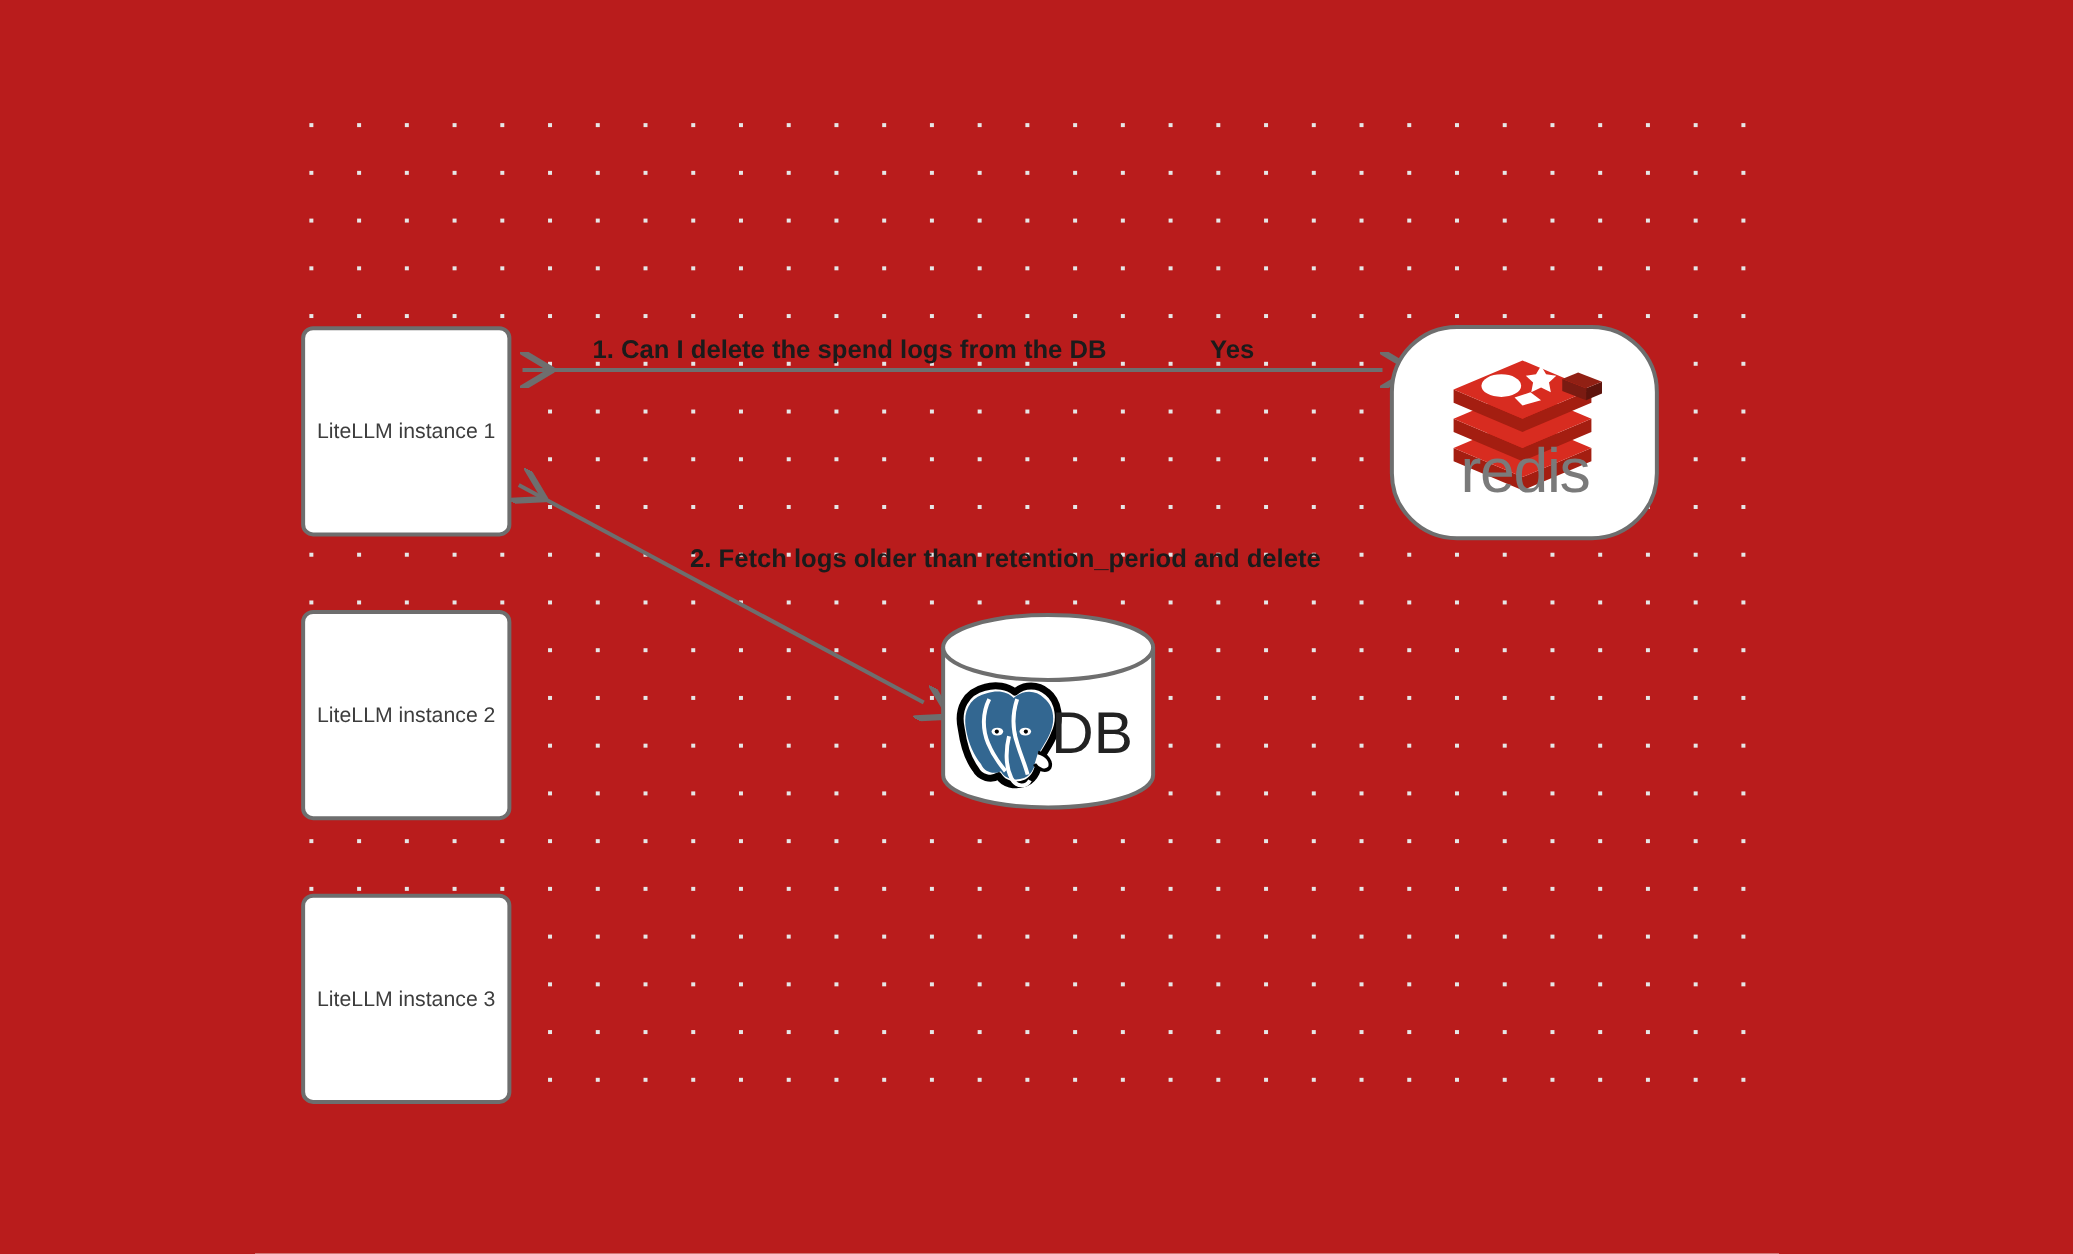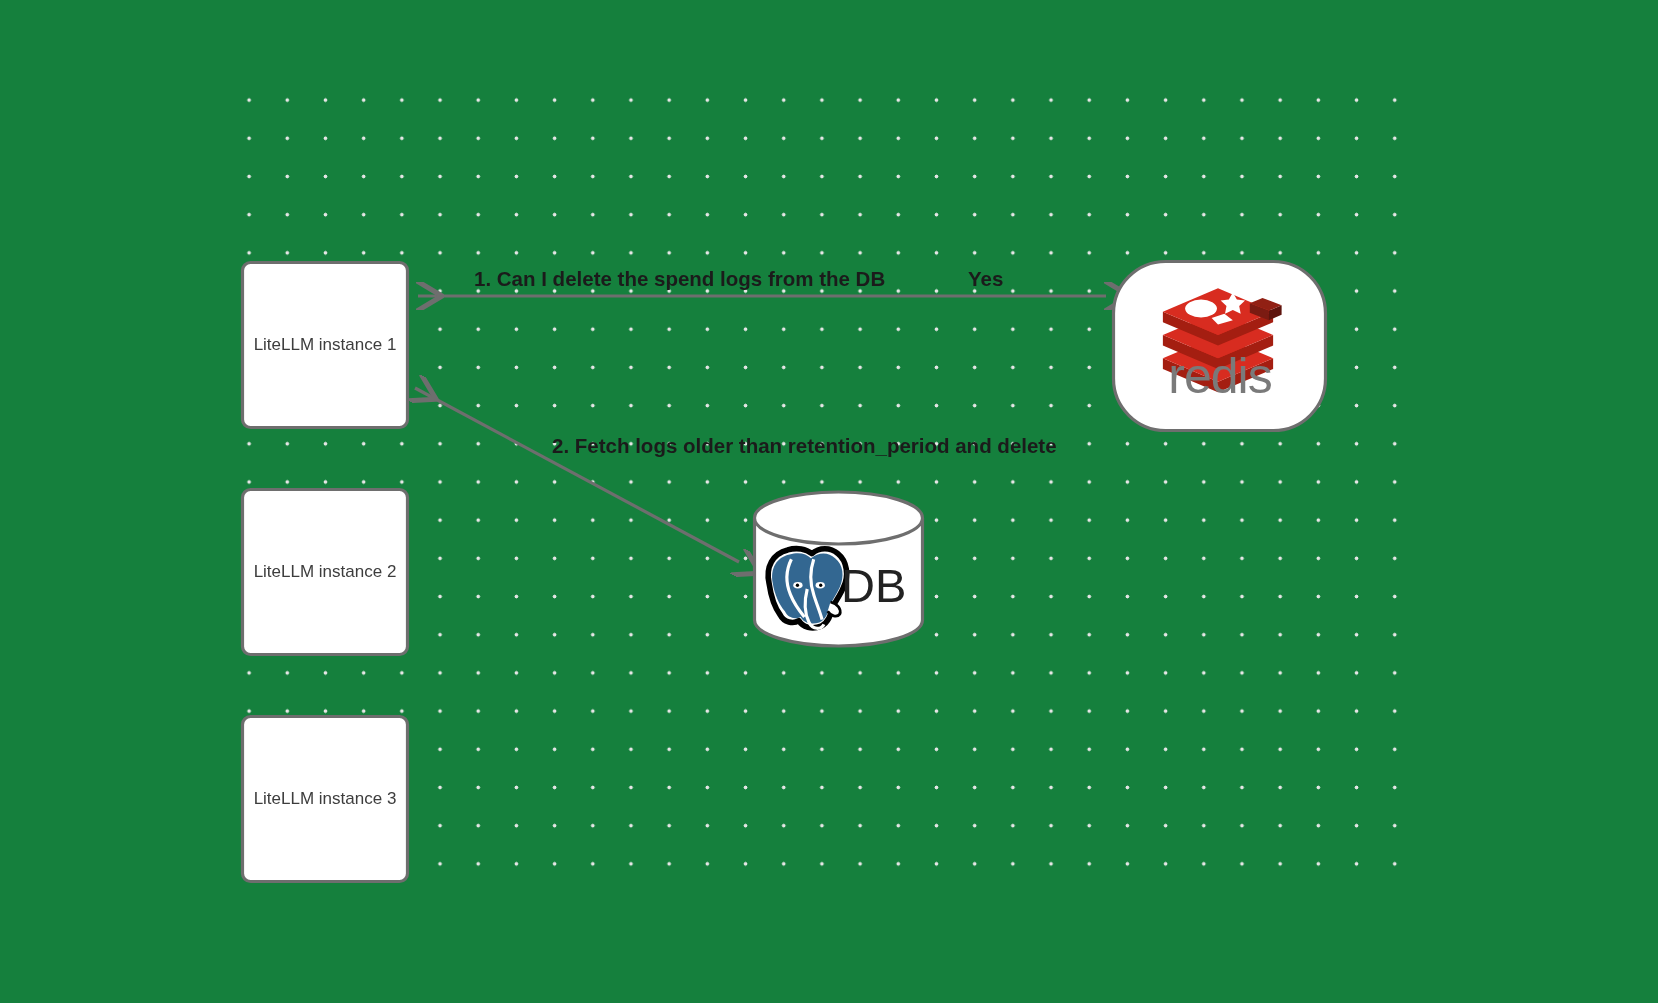--- a/index.html
+++ b/index.html
@@ -9,21 +9,21 @@
     background: #f7f7f7;
   }
   body {
     font-family: "Liberation Sans", "DejaVu Sans", sans-serif;
     -webkit-font-smoothing: antialiased;
   }
   #canvas {
     position: relative;
     width: 1658px;
     height: 1003px;
-    background: #15803d;
+    background: #b91c1c;
     overflow: hidden;
   }
   
   #dot-grid {
     position: absolute;
     left: 230px;
     top: 81px;
     width: 1190px;
     height: 808px;
     background-image: radial-gradient(#e6e6e6 1.9px, transparent 2.0px);

